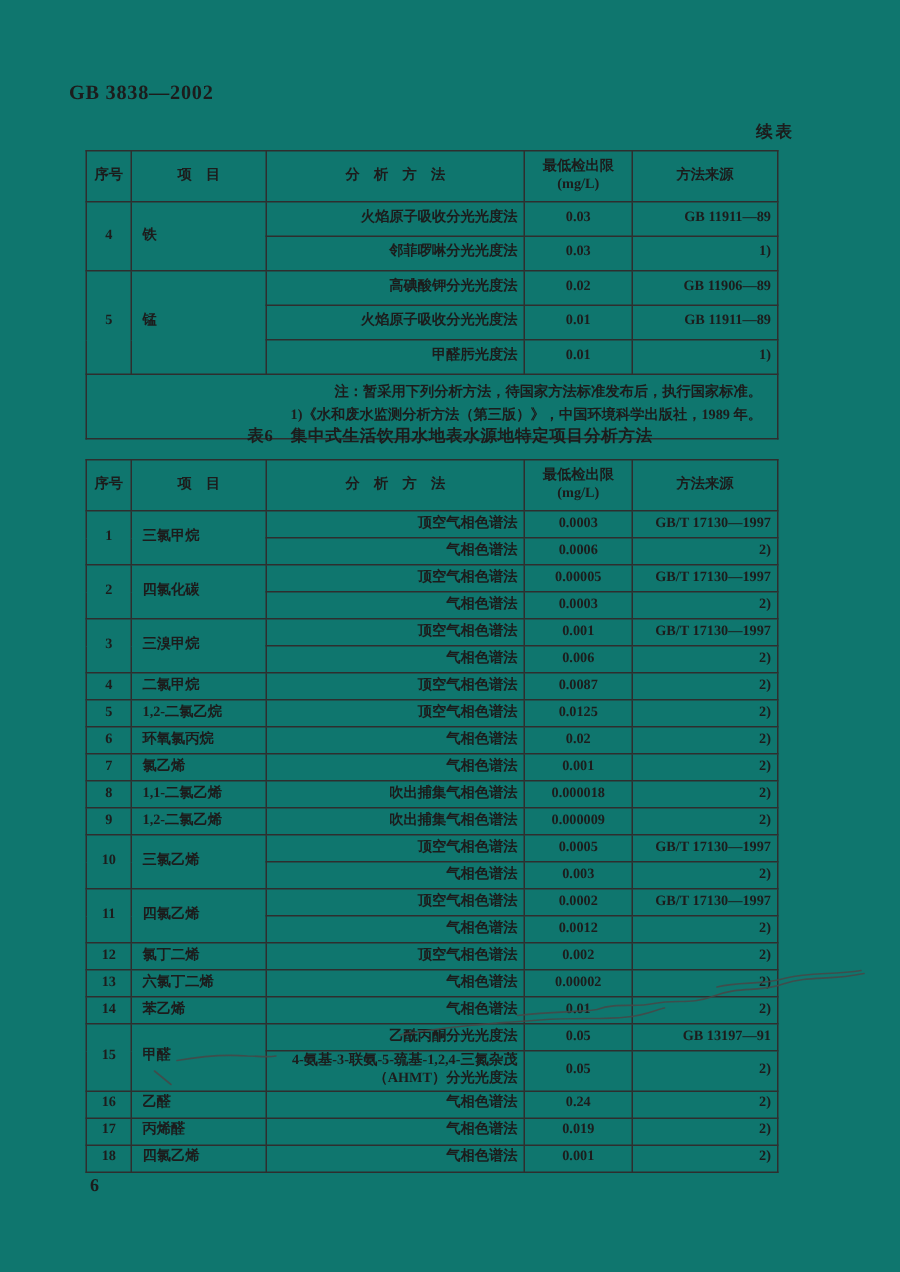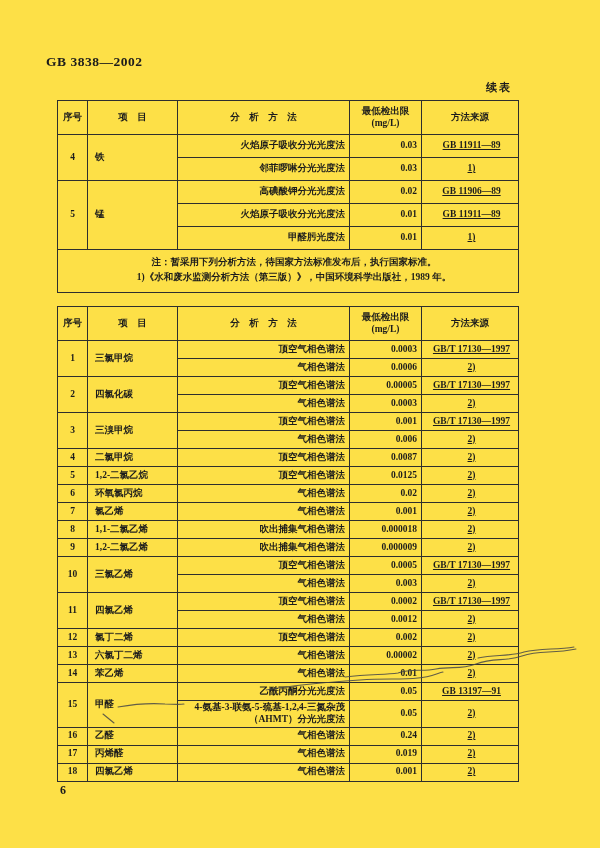--- a/index.html
+++ b/index.html
@@ -6,28 +6,28 @@
   body{
     width:600px;height:848px;
     background:#ffffff;
     font-family:"Liberation Serif", serif;
     color:#1c1c1c;
     position:relative;
     overflow:hidden;
   }
   .page{
     position:absolute;inset:0;
-    background:#fde047;
+    background:#0f766e;
   }
   .doc-code{
     position:absolute;left:46px;top:54px;
     font-size:13.5px;font-weight:bold;letter-spacing:.5px;
   }
   .continued-label{
-    position:absolute;top:80px;right:88px;
+    position:absolute;top:80px;right:70px;
     font-size:11px;font-weight:bold;letter-spacing:2px;
   }
   .tbl-wrap{position:absolute;left:57px;}
   #tbl1-wrap{top:100px;}
   #tbl6-wrap{top:306px;}
   table{
     border-collapse:collapse;table-layout:fixed;width:461px;
     border:1.6px solid #262626;
   }
   th,td{
@@ -41,26 +41,26 @@
   th{
     text-align:center;vertical-align:middle;
     white-space:pre-line;
     height:31px;
     font-size:9.5px;
   }
   td{vertical-align:middle;}
   td.no{text-align:center;}
   td.item{text-align:left;padding-left:7px;}
   td.method{text-align:right;padding-left:6px;}
-  td.limit{text-align:right;}
-  td.source{text-align:center;padding-left:7px;text-decoration:underline;}
+  td.limit{text-align:center;}
+  td.source{text-align:right;padding-left:7px;}
   #tbl1 td{height:20px;}
   #tbl6 td{height:15px;}
   td.note-cell{
-    text-align:center;padding:5px 10px 8px 22px;height:auto;margin-top:36px;
+    text-align:right;padding:5px 10px 8px 22px;height:auto;margin-top:36px;
   }
   .note-line{font-size:9.5px;line-height:14.5px;font-weight:bold;}
   .table6-title{
     position:absolute;left:0;top:283px;width:600px;
     text-align:center;font-size:11px;font-weight:bold;letter-spacing:.5px;
   }
   .page-number{
     position:absolute;left:60px;top:783px;
     font-size:12px;font-weight:bold;
   }
@@ -129,20 +129,21 @@
           <tr>
             <td class="note-cell" colspan="5">
               <div class="note-line">注：暂采用下列分析方法，待国家方法标准发布后，执行国家标准。</div>
               <div class="note-line">1)《水和废水监测分析方法（第三版）》，中国环境科学出版社，1989 年。</div>
             </td>
           </tr>
         </tbody>
       </table>
   </div>
 
+  <div class="table6-title">表6　集中式生活饮用水地表水源地特定项目分析方法</div>
 
   <div class="tbl-wrap" id="tbl6-wrap">
     <table id="tbl6">
         <colgroup>
           <col style="width: 30px;">
           <col style="width: 90px;">
           <col style="width: 172px;">
           <col style="width: 72px;">
           <col style="width: 97px;">
         </colgroup>

